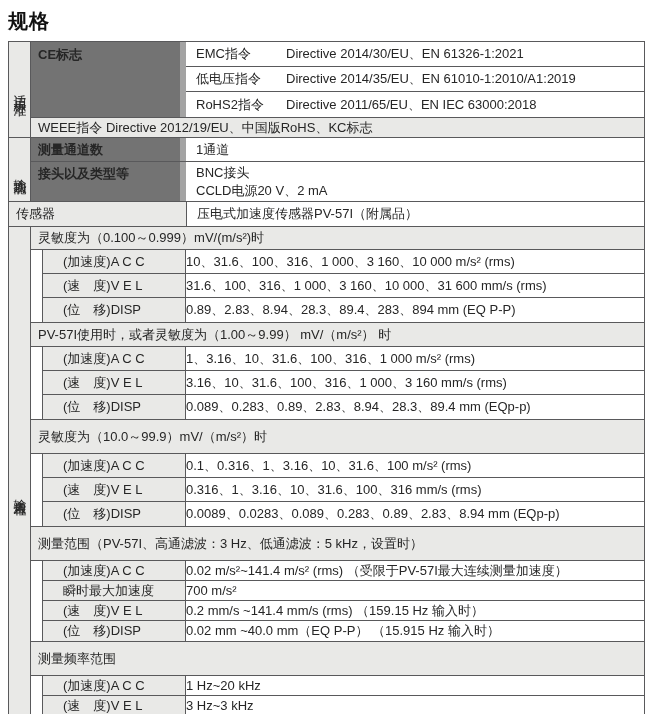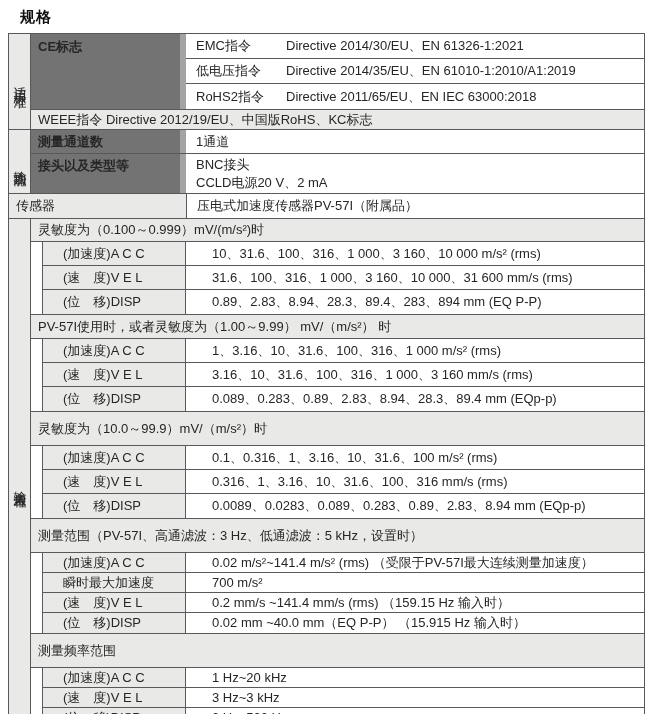--- a/index.html
+++ b/index.html
@@ -3,22 +3,22 @@
 <meta charset="utf-8">
 <style>
   * { box-sizing: border-box; margin: 0; padding: 0; }
   html, body {
     width: 648px; height: 714px; overflow: hidden;
     background: #ffffff; color: #262626;
     font-family: "Liberation Sans", sans-serif;
     font-size: 13px;
   }
   .page-title {
-    font-size: 15px; font-weight: bold; color: #111;
-    padding: 8px 0 6px 20px; letter-spacing: 1px;
+    font-size: 20px; font-weight: bold; color: #111;
+    padding: 8px 0 6px 8px; letter-spacing: 1px;
   }
   .spec-table {
     margin-left: 8px; width: 637px;
     border: 1.5px solid #59595b;
     border-bottom: none;
     background: #fff;
   }
   .band { display: flex; border-bottom: 1px solid #59595b; }
   .band:last-child { border-bottom: none; }
   .side-cell {
@@ -61,21 +61,21 @@
   .group-body { display: flex; }
   .gutter { width: 11px; flex: 0 0 11px; background: #fff; }
   .subrows { flex: 1; border-left: 1px solid #59595b; display: flex; flex-direction: column; min-width: 0; }
   .subrow { display: flex; align-items: center; border-bottom: 1px solid #59595b; }
   .subrow:last-child { border-bottom: none; }
   .sub-label {
     width: 143px; flex: 0 0 143px; align-self: stretch;
     border-right: 1px solid #59595b; background: #e9e9e7;
     display: flex; align-items: center; padding-left: 20px;
   }
-  .sub-value { flex: 1; min-width: 0; white-space: nowrap; margin-left: 26px; }
+  .sub-value { flex: 1; min-width: 0; white-space: nowrap; }
   .nowrap { white-space: nowrap; }
 </style>
 </head>
 <body>
 
 <div class="page-title">规格</div>
 
 <div class="spec-table">
 
   <div class="band">

